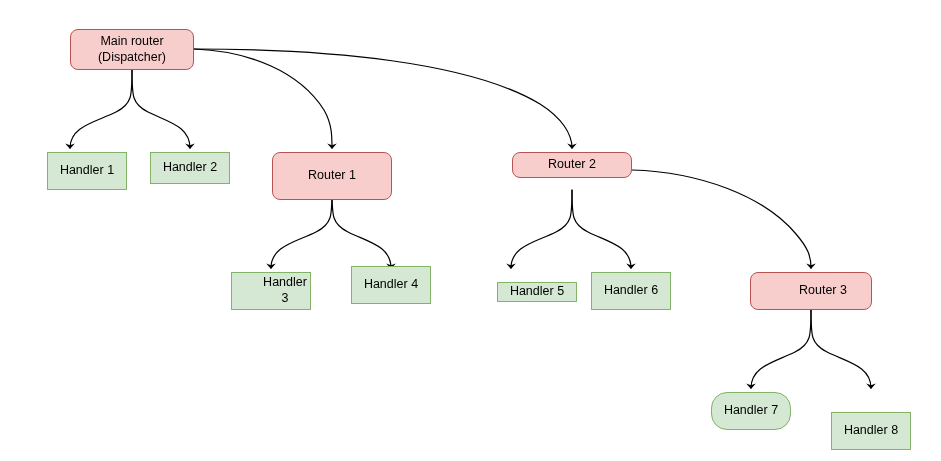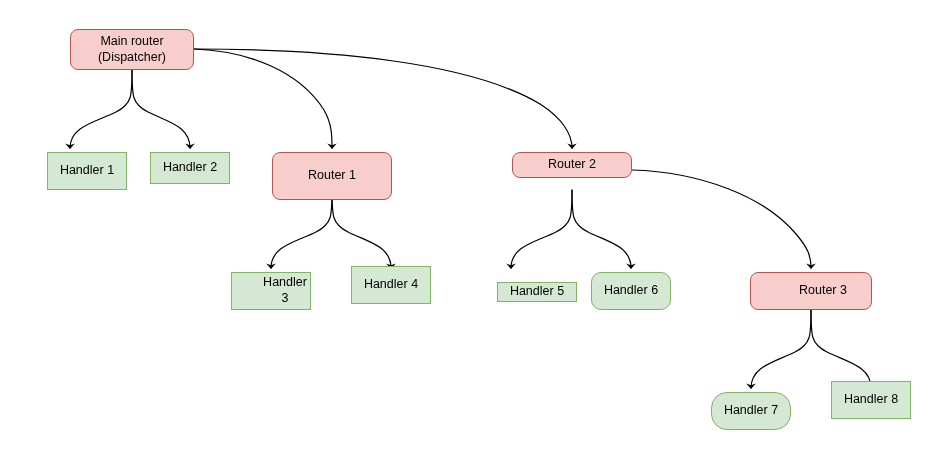--- a/index.html
+++ b/index.html
@@ -75,19 +75,19 @@
   <div id="nodes-group">
       <div class="node router" style="left: 70px; top: 29px; width: 124px; height: 41px;"><span>Main router
 (Dispatcher)</span></div>
       <div class="node handler" style="left: 47px; top: 152px; width: 80px; height: 38px;"><span>Handler 1</span></div>
       <div class="node handler" style="left: 150px; top: 152px; width: 80px; height: 32px;"><span>Handler 2</span></div>
       <div class="node router" style="left: 272px; top: 152px; width: 120px; height: 48px;"><span>Router 1</span></div>
       <div class="node router" style="left: 512px; top: 152px; width: 120px; height: 26px;"><span>Router 2</span></div>
       <div class="node handler" style="left: 231px; top: 272px; width: 80px; height: 38px; padding-left: 28px;"><span>Handler 3</span></div>
       <div class="node handler" style="left: 351px; top: 266px; width: 80px; height: 38px;"><span>Handler 4</span></div>
       <div class="node handler" style="left: 497px; top: 272px; width: 80px; height: 20px; margin-top: 10px;"><span>Handler 5</span></div>
-      <div class="node handler" style="left: 591px; top: 272px; width: 80px; height: 38px; border-radius: 10px;"><span>Handler 6</span></div>
+      <div class="node handler" style="left: 591px; top: 272px; width: 80px; height: 38px;"><span>Handler 6</span></div>
       <div class="node router" style="left: 750px; top: 272px; width: 122px; height: 38px; padding-left: 24px;"><span>Router 3</span></div>
       <div class="node handler" style="left: 711px; top: 392px; width: 80px; height: 38px; border-radius: 16px;"><span>Handler 7</span></div>
-      <div class="node handler" style="left: 831px; top: 381px; width: 80px; height: 38px;"><span>Handler 8</span></div>
+      <div class="node handler" style="left: 831px; top: 412px; width: 80px; height: 38px;"><span>Handler 8</span></div>
     </div>
 
 </div>
 
 </body></html>

